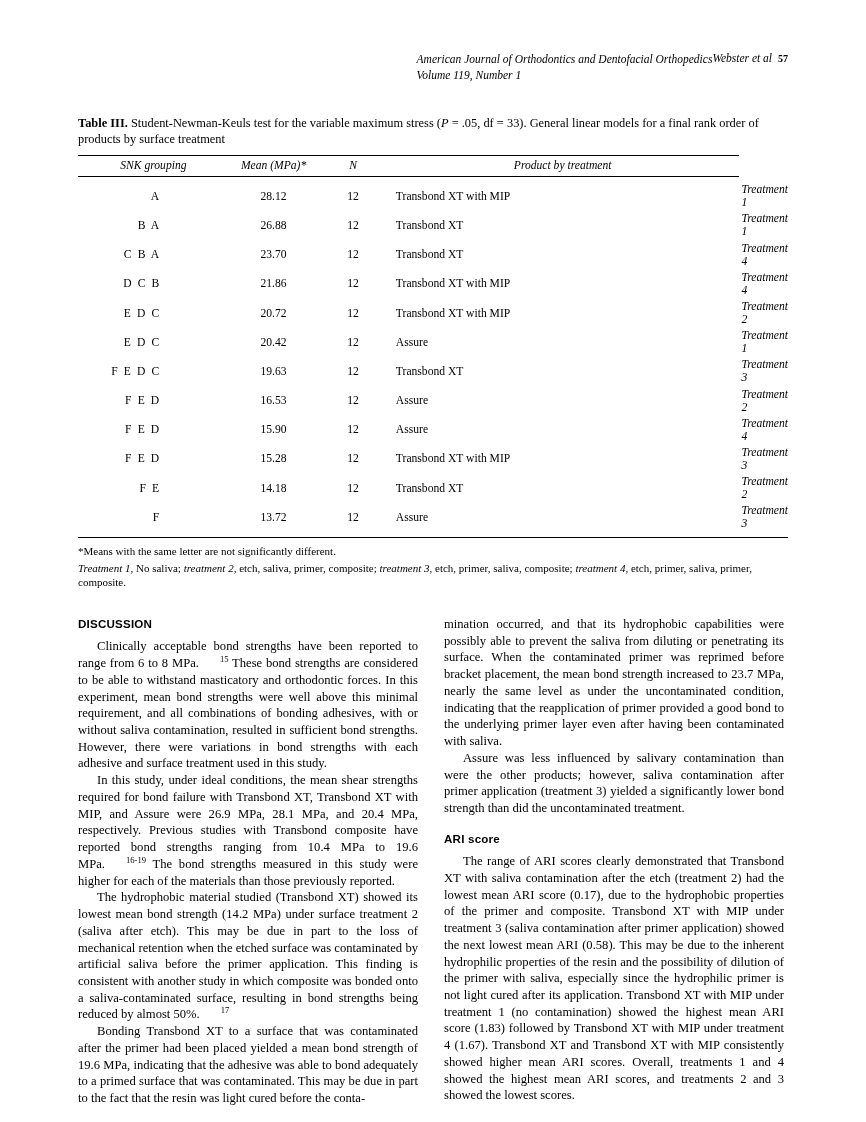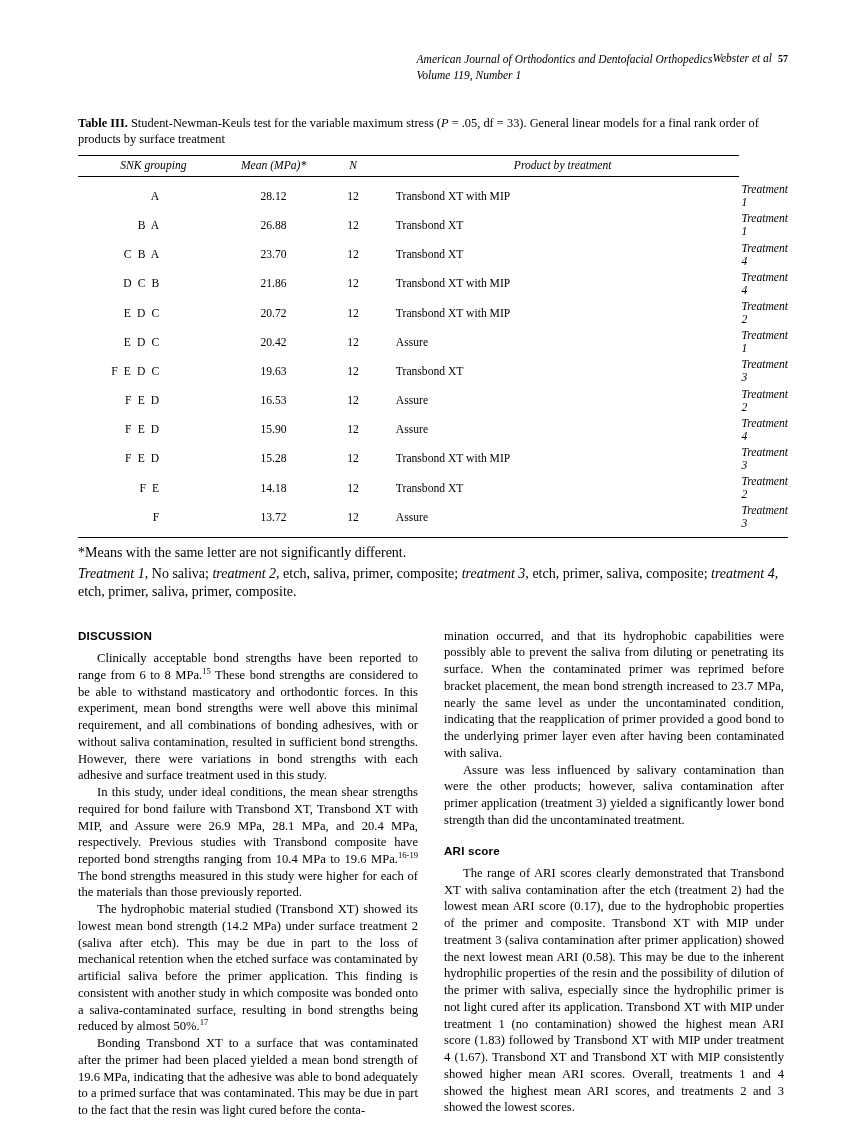--- a/index.html
+++ b/index.html
@@ -91,21 +91,21 @@
     text-align: left;
     padding-left: 2px;
     font-style: italic;
   }
   .tbl-bottom {
     border-top: 0.9px solid #000;
     height: 0;
     margin-bottom: 6px;
   }
   .tbl-note {
-    font-size: 14px;
+    font-size: 11px;
     line-height: 1.32;
   }
   .tbl-note .foot1 { display: block; margin-bottom: 2px; }
   .tbl-note i { font-style: italic; }
 
   
   .columns {
     margin-top: 26px;
     display: flex;
     gap: 26px;
@@ -124,21 +124,21 @@
     letter-spacing: 0.2px;
   }
   .col h3.sub {
     margin-top: 14px;
   }
   .col p {
     margin: 0;
     text-indent: 19px;
   }
   .col p + p { margin-top: 0; }
-  sup { font-size: 8.6px; vertical-align: super; line-height: 0; }
+  sup { font-size: 8.6px; vertical-align: super; line-height: 0; margin-left: 21px; }
 </style>
 </head>
 <body>
 
 <div class="page">
 
   <div class="running-head">
     <div class="rh-left">
       <div>American Journal of Orthodontics and Dentofacial Orthopedics</div>
       <div>Volume 119, Number 1</div>

